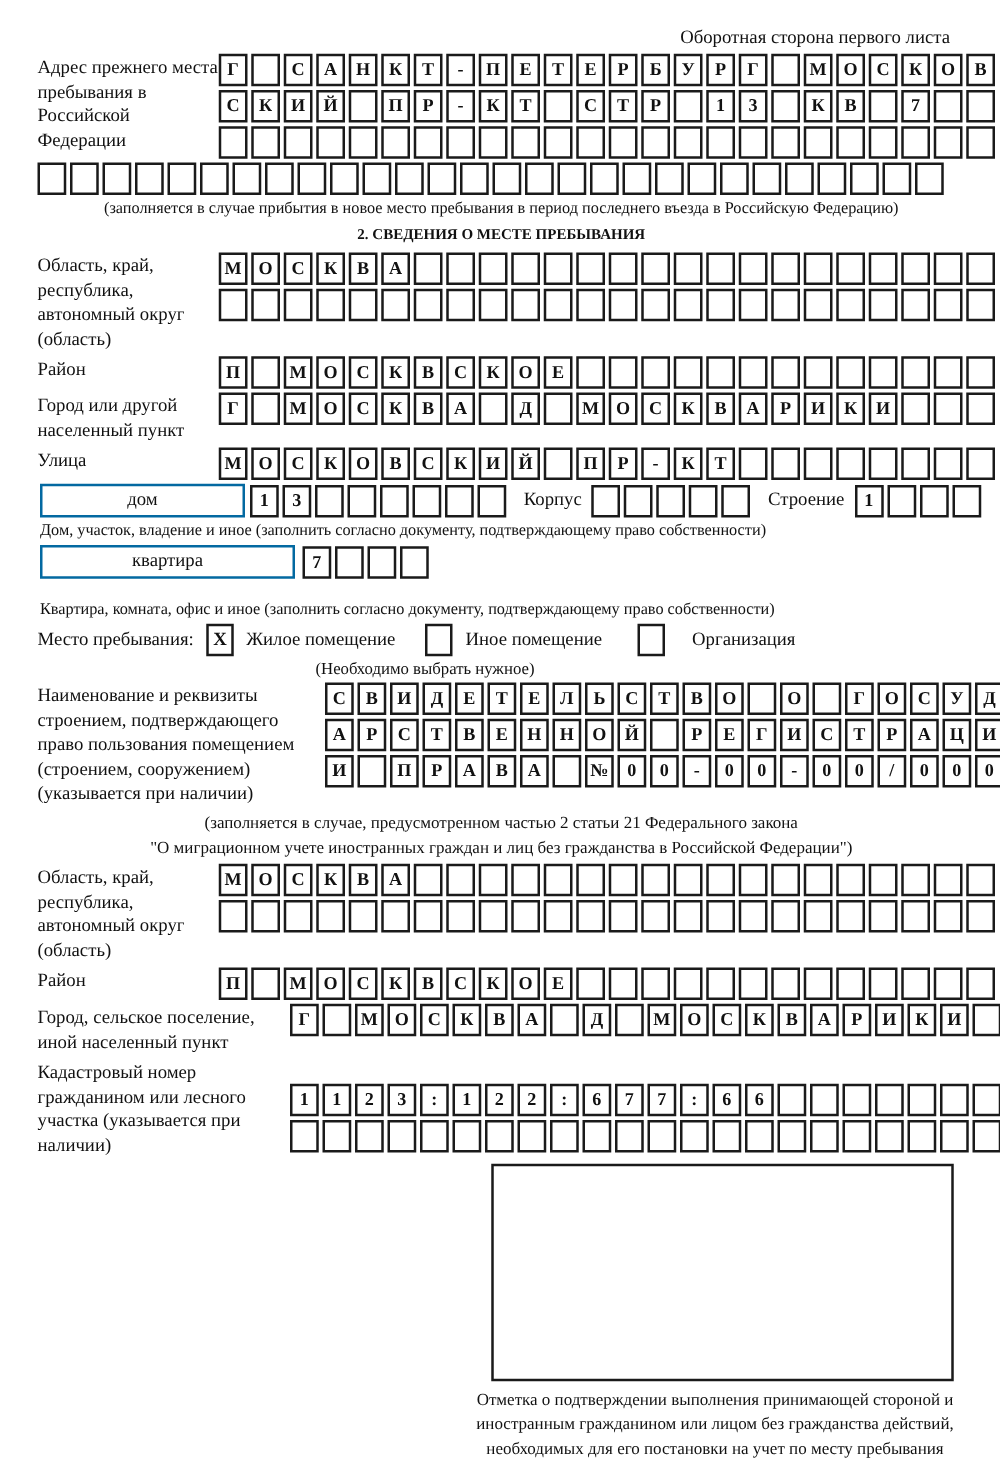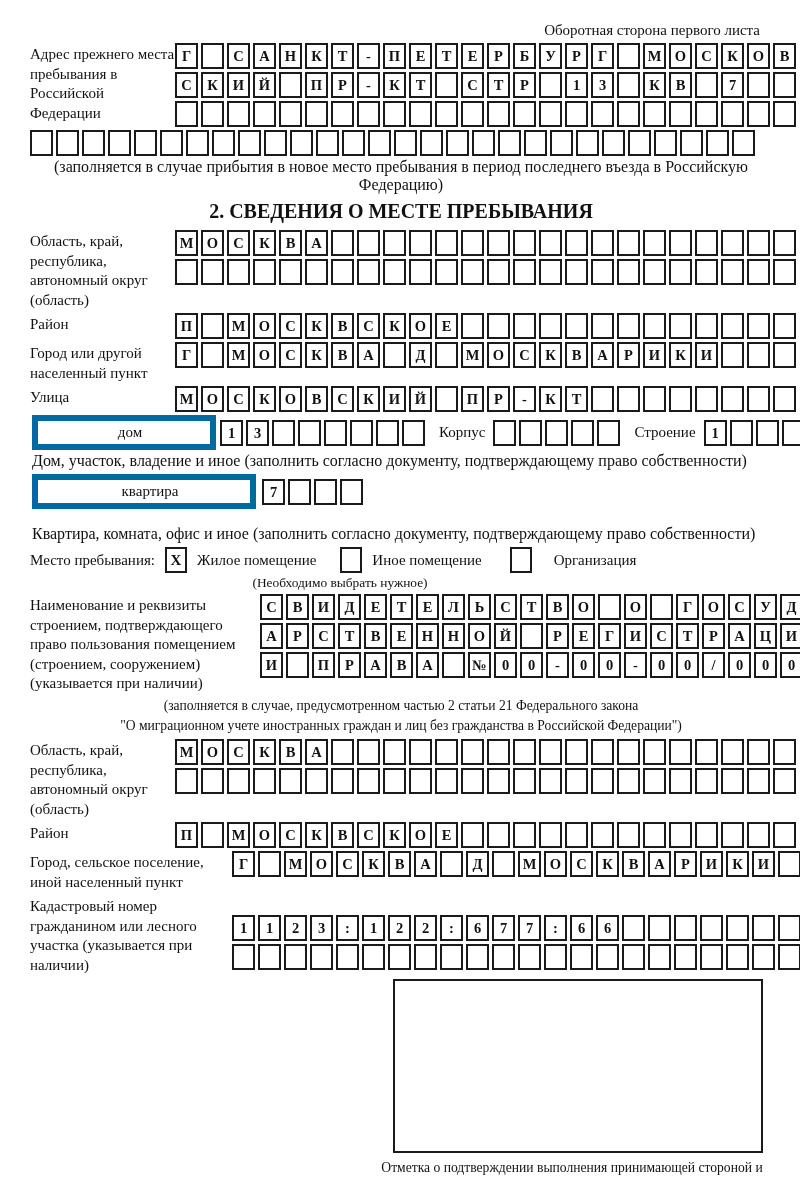--- a/index.html
+++ b/index.html
@@ -16,27 +16,27 @@
   .w200 { width:202px; flex-shrink:0; }
   .w228 { width:230px; flex-shrink:0; }
   .cellrows { display:flex; flex-direction:column; gap:3px; }
   .cellrow { display:flex; gap:3px; }
   .cell {
     width:19px; height:22px; border:2px solid #1a1a1a; flex-shrink:0;
     text-align:center; line-height:22px; font-size:14.5px; font-weight:bold;
     box-sizing:content-box;
   }
   .fullrow { margin:0 0 2px 0; }
-  .caption { font-size:16px; text-align:center; margin:1px 0 4px 0; }
-  .sec-title { font-size:20px; font-weight:bold; text-align:center; margin:6px 0 7px 0; }
+  .caption { font-size:13px; text-align:center; margin:1px 0 4px 0; }
+  .sec-title { font-size:12px; font-weight:bold; text-align:center; margin:6px 0 7px 0; }
   .sub-title { font-size:15px; font-weight:bold; text-align:center; margin:6px 0 4px 0; }
   .house-line { display:flex; align-items:center; margin:2px 0 2px 2px; }
   .named-box {
-    border:6px solid #0369a1; height:23px; line-height:23px;
-    text-align:center; font-size:15px; box-sizing:content-box; flex-shrink:0;padding-left:12px;
+    border:2px solid #0369a1; height:23px; line-height:23px;
+    text-align:center; font-size:15px; box-sizing:content-box; flex-shrink:0;
   }
   .dom-box { width:160px; }
   .kv-box  { width:200px; }
   .inline-label { font-size:15px; margin:0 8px 0 14px; white-space:nowrap; }
   .stay-line { display:flex; align-items:center; font-size:15px; margin:4px 0 2px 0; }
   .chk {
     width:18px; height:22px; border:2px solid #1a1a1a; flex-shrink:0;
     text-align:center; line-height:22px; font-size:15px; font-weight:bold;
     margin:0 10px 0 10px; box-sizing:content-box;
   }

